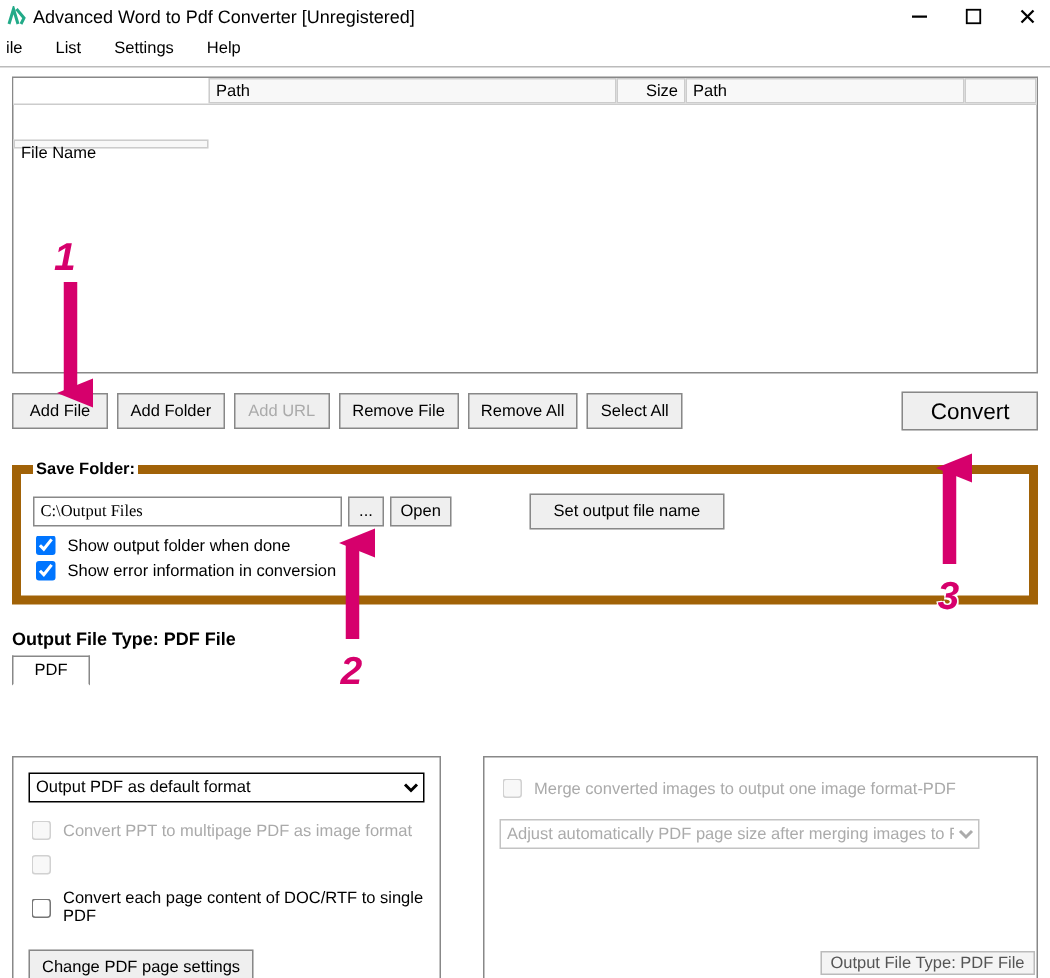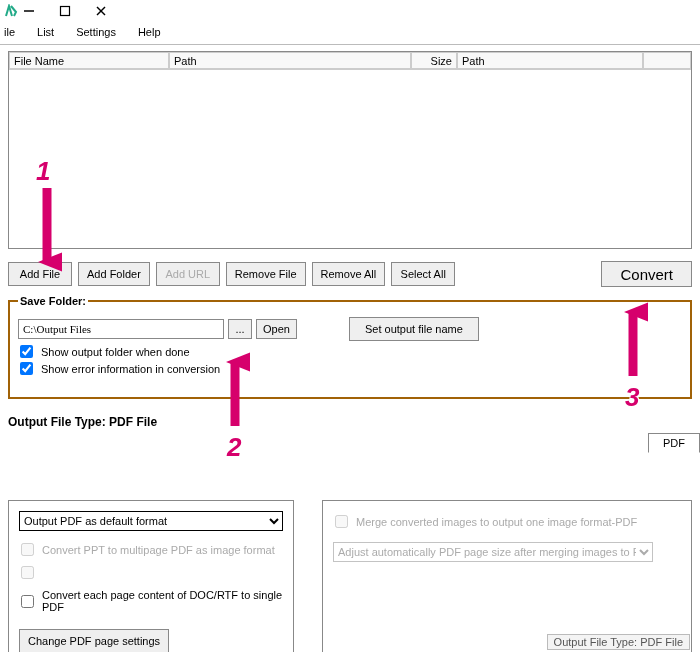--- a/index.html
+++ b/index.html
@@ -48,21 +48,21 @@
     background: #fff;
     border-bottom: 1px solid #ccc;
     font-size: 11px;
     height: 18px;
   }
   .list-header > div {
     border: 1px solid #ccc;
     padding: 2px 4px;
     background: #f8f8f8;
   }
-  .col-filename { width: 160px; }
+  .col-filename { width: 130px; margin-top: 41px; }
   .col-path { flex: 1; }
   .col-size { width: 46px; text-align: right; padding-right:6px;}
   .col-type { width: 186px; }
   .col-end { width: 48px; }
   .toolbar-row {
     display: flex;
     align-items: center;
     gap: 6px;
     padding: 12px 8px 8px 8px;
   }
@@ -77,23 +77,23 @@
     cursor: pointer;
   }
   .btn:disabled { color: #aaa; cursor: default; }
   .btn-convert {
     font-size: 15px;
     padding: 4px 18px;
     min-width: 90px;
     height: 26px;
   }
   fieldset.group {
-    border: 2px solid #a16207;
-    margin: 0 8px 8px 8px;
-    padding: 6px 8px 18px 8px;
+    border: 6px solid #a16207;
+    margin: 12px 8px 8px 8px;
+    padding: 6px 8px 6px 8px;
   }
   fieldset.group > legend {
     font-size: 11px;
     font-weight: bold;
     padding: 0 2px;
   }
   .row { display: flex; align-items: center; gap: 4px; margin: 4px 0; }
   input[type=text] {
     font-family: Liberation Serif, serif;
     font-size: 11px;
@@ -116,21 +116,20 @@
   .chk-row.disabled { color: #aaa; }
   .section-label {
     font-weight: bold;
     font-size: 12px;
     padding: 8px 0 4px 8px;
   }
   .tab-strip {
     display: flex;
     padding-left: 8px;
     margin-bottom: -1px;
-    justify-content: flex-end;
   }
   .tab {
     border: 1px solid #888;
     border-bottom: 1px solid #fff;
     background: #fff;
     padding: 3px 14px;
     font-size: 11px;
     position: relative;
     z-index: 2;
   }
@@ -184,20 +183,21 @@
 </style>
 </head>
 <body>
 
 <div class="titlebar">
   <span class="app-icon">
     <svg viewBox="0 0 14 14">
         <path d="M2 12 L5 2 L8 12 M7 2 L12 8 L10 12" stroke="#2a8" stroke-width="2" fill="none"></path>
       </svg>
   </span>
+  <span class="title">Advanced Word to Pdf Converter [Unregistered]</span>
   <div class="win-controls">
     <div class="win-btn">
       <svg width="12" height="12">
           <line x1="1" y1="6" x2="11" y2="6" stroke="#000" stroke-width="1.5"></line>
         </svg>
     </div>
     <div class="win-btn">
       <svg width="12" height="12">
           <rect x="1.5" y="1.5" width="9" height="9" stroke="#000" stroke-width="1.2" fill="none"></rect>
         </svg>

